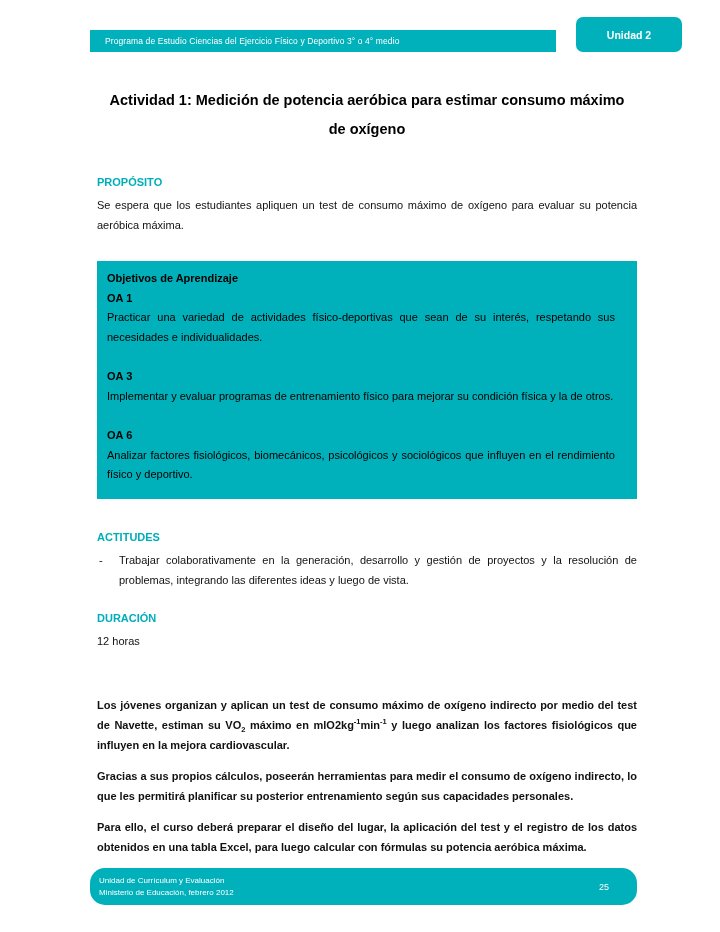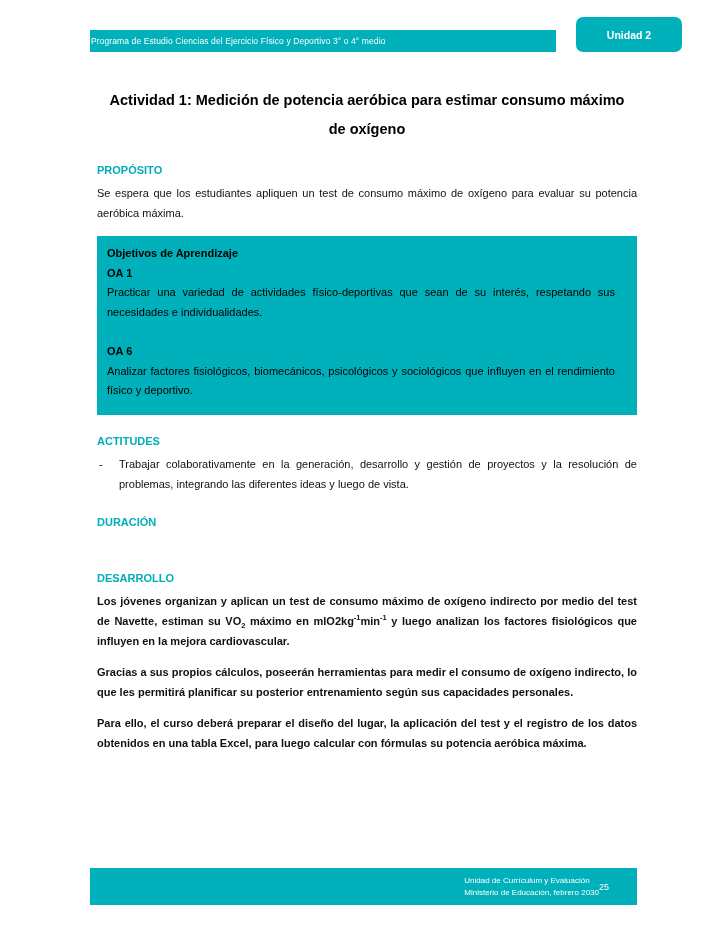--- a/index.html
+++ b/index.html
@@ -8,51 +8,51 @@
     background:#ffffff;
     font-family:"Liberation Sans", sans-serif;
     color:#1a1a1a;
   }
   .page { position:relative; width:720px; height:932px; background:#ffffff; overflow:hidden; }
 
   
   .topbar {
     position:absolute; left:90px; top:30px; width:466px; height:22px;
     background:#00b0ba; color:#ffffff;
-    display:flex; align-items:center; padding-left:1px;
+    display:flex; align-items:center; padding-left:15px;
     font-size:8.5px; letter-spacing:.1px;
   }
   .unit-badge {
     position:absolute; left:576px; top:17px; width:106px; height:35px;
     background:#00b0ba; border-radius:7px;
     color:#ffffff; font-weight:bold; font-size:10.5px;
     display:flex; align-items:center; justify-content:center;
   }
 
   
   .content { position:absolute; left:97px; top:86px; width:540px; }
 
   .title {
     text-align:center; font-size:14.5px; font-weight:bold;
     line-height:29px; color:#000000;
   }
 
-  .sec { margin-top:20px; }
+  .sec { margin-top:32px; }
   .sec-heading {
     color:#00aeb9; font-weight:bold; font-size:11px;
     margin-bottom:7px;
   }
   .body-text {
     font-size:11px; line-height:20px; text-align:justify; color:#111111;
   }
 
   
   .oa-box {
     background:#00b0ba; color:#000000;
-    margin-top:13px; padding:8px 22px 14px 10px;
+    margin-top:26px; padding:8px 22px 14px 10px;
     font-size:11px; line-height:19.5px;
   }
   .oa-box-heading { font-weight:bold; }
   .oa-group { margin-top:0; }
   .oa-group + .oa-group { margin-top:20px; }
   .oa-code { font-weight:bold; }
   .oa-text { text-align:justify; }
 
   
   .hang { position:relative; padding-left:22px; }
@@ -61,23 +61,23 @@
   .duracion-sec { margin-top:22px; }
   .desarrollo-sec { margin-top:44px; }
   .para { margin-bottom:11px;font-weight:bold; }
   .para:last-child { margin-bottom:0; }
   sub, sup { font-size:7.5px; line-height:0; }
 
   
   .footer {
     position:absolute; left:90px; top:868px; width:547px; height:37px;
     background:#00b0ba; color:#ffffff;
-    display:flex; align-items:center; justify-content:flex-end;
+    display:flex; align-items:center; justify-content:space-between;
     padding:0 28px 0 9px;
-    font-size:8px; line-height:12px;
+    font-size:8px; line-height:12px;border-radius:15px;
   }
   .footer-page { font-size:9px; }
 </style>
 </head>
 <body>
 
 <div class="page">
 
   <div class="topbar">
     <span>Programa de Estudio Ciencias del Ejercicio Físico y Deportivo 3° o 4° medio</span>
@@ -99,52 +99,56 @@
     </div>
 
     <div class="oa-box">
       <div class="oa-box-heading">Objetivos de Aprendizaje</div>
 
       <div class="oa-group">
         <div class="oa-code">OA 1</div>
         <div class="oa-text">Practicar una variedad de actividades físico-deportivas que sean de su interés, respetando sus necesidades e individualidades.</div>
       </div>
 
+      <div class="oa-group">
+        <div class="oa-code">OA 3</div>
+        <div class="oa-text">Implementar y evaluar programas de entrenamiento físico para mejorar su condición física y la de otros.</div>
+      </div>
 
       <div class="oa-group">
         <div class="oa-code">OA 6</div>
         <div class="oa-text">Analizar factores fisiológicos, biomecánicos, psicológicos y sociológicos que influyen en el rendimiento físico y deportivo.</div>
       </div>
     </div>
 
     <div class="sec">
       <div class="sec-heading">ACTITUDES</div>
       <div class="body-text hang">
         <span class="dash">-</span>
         <span>Trabajar colaborativamente en la generación, desarrollo y gestión de proyectos y la resolución de problemas, integrando las diferentes ideas y luego de vista.</span>
       </div>
     </div>
 
     <div class="sec duracion-sec">
       <div class="sec-heading">DURACIÓN</div>
+      <p class="body-text">12 horas</p>
     </div>
 
     <div class="sec desarrollo-sec">
-      <div class="sec-heading">DESARROLLO</div>
 
       <p class="body-text para"><span>Los jóvenes organizan y aplican un test de consumo máximo de oxígeno indirecto por medio del test de Navette, estiman su VO</span><sub>2</sub><span> máximo en mlO2kg</span><sup>-1</sup><span>min</span><sup>-1</sup><span> y luego analizan los factores fisiológicos que influyen en la mejora cardiovascular.</span></p>
 
       <p class="body-text para">Gracias a sus propios cálculos, poseerán herramientas para medir el consumo de oxígeno indirecto, lo que les permitirá planificar su posterior entrenamiento según sus capacidades personales.</p>
 
       <p class="body-text para">Para ello, el curso deberá preparar el diseño del lugar, la aplicación del test y el registro de los datos obtenidos en una tabla Excel, para luego calcular con fórmulas su potencia aeróbica máxima.</p>
     </div>
 
   </div>
 
   <div class="footer">
     <div class="footer-left">
       <div>Unidad de Currículum y Evaluación</div>
-      <div>Ministerio de Educación, febrero 2030</div>
+      <div>Ministerio de Educación, febrero 2012</div>
     </div>
     <div class="footer-page">25</div>
   </div>
 
 </div>
 
 </body></html>

